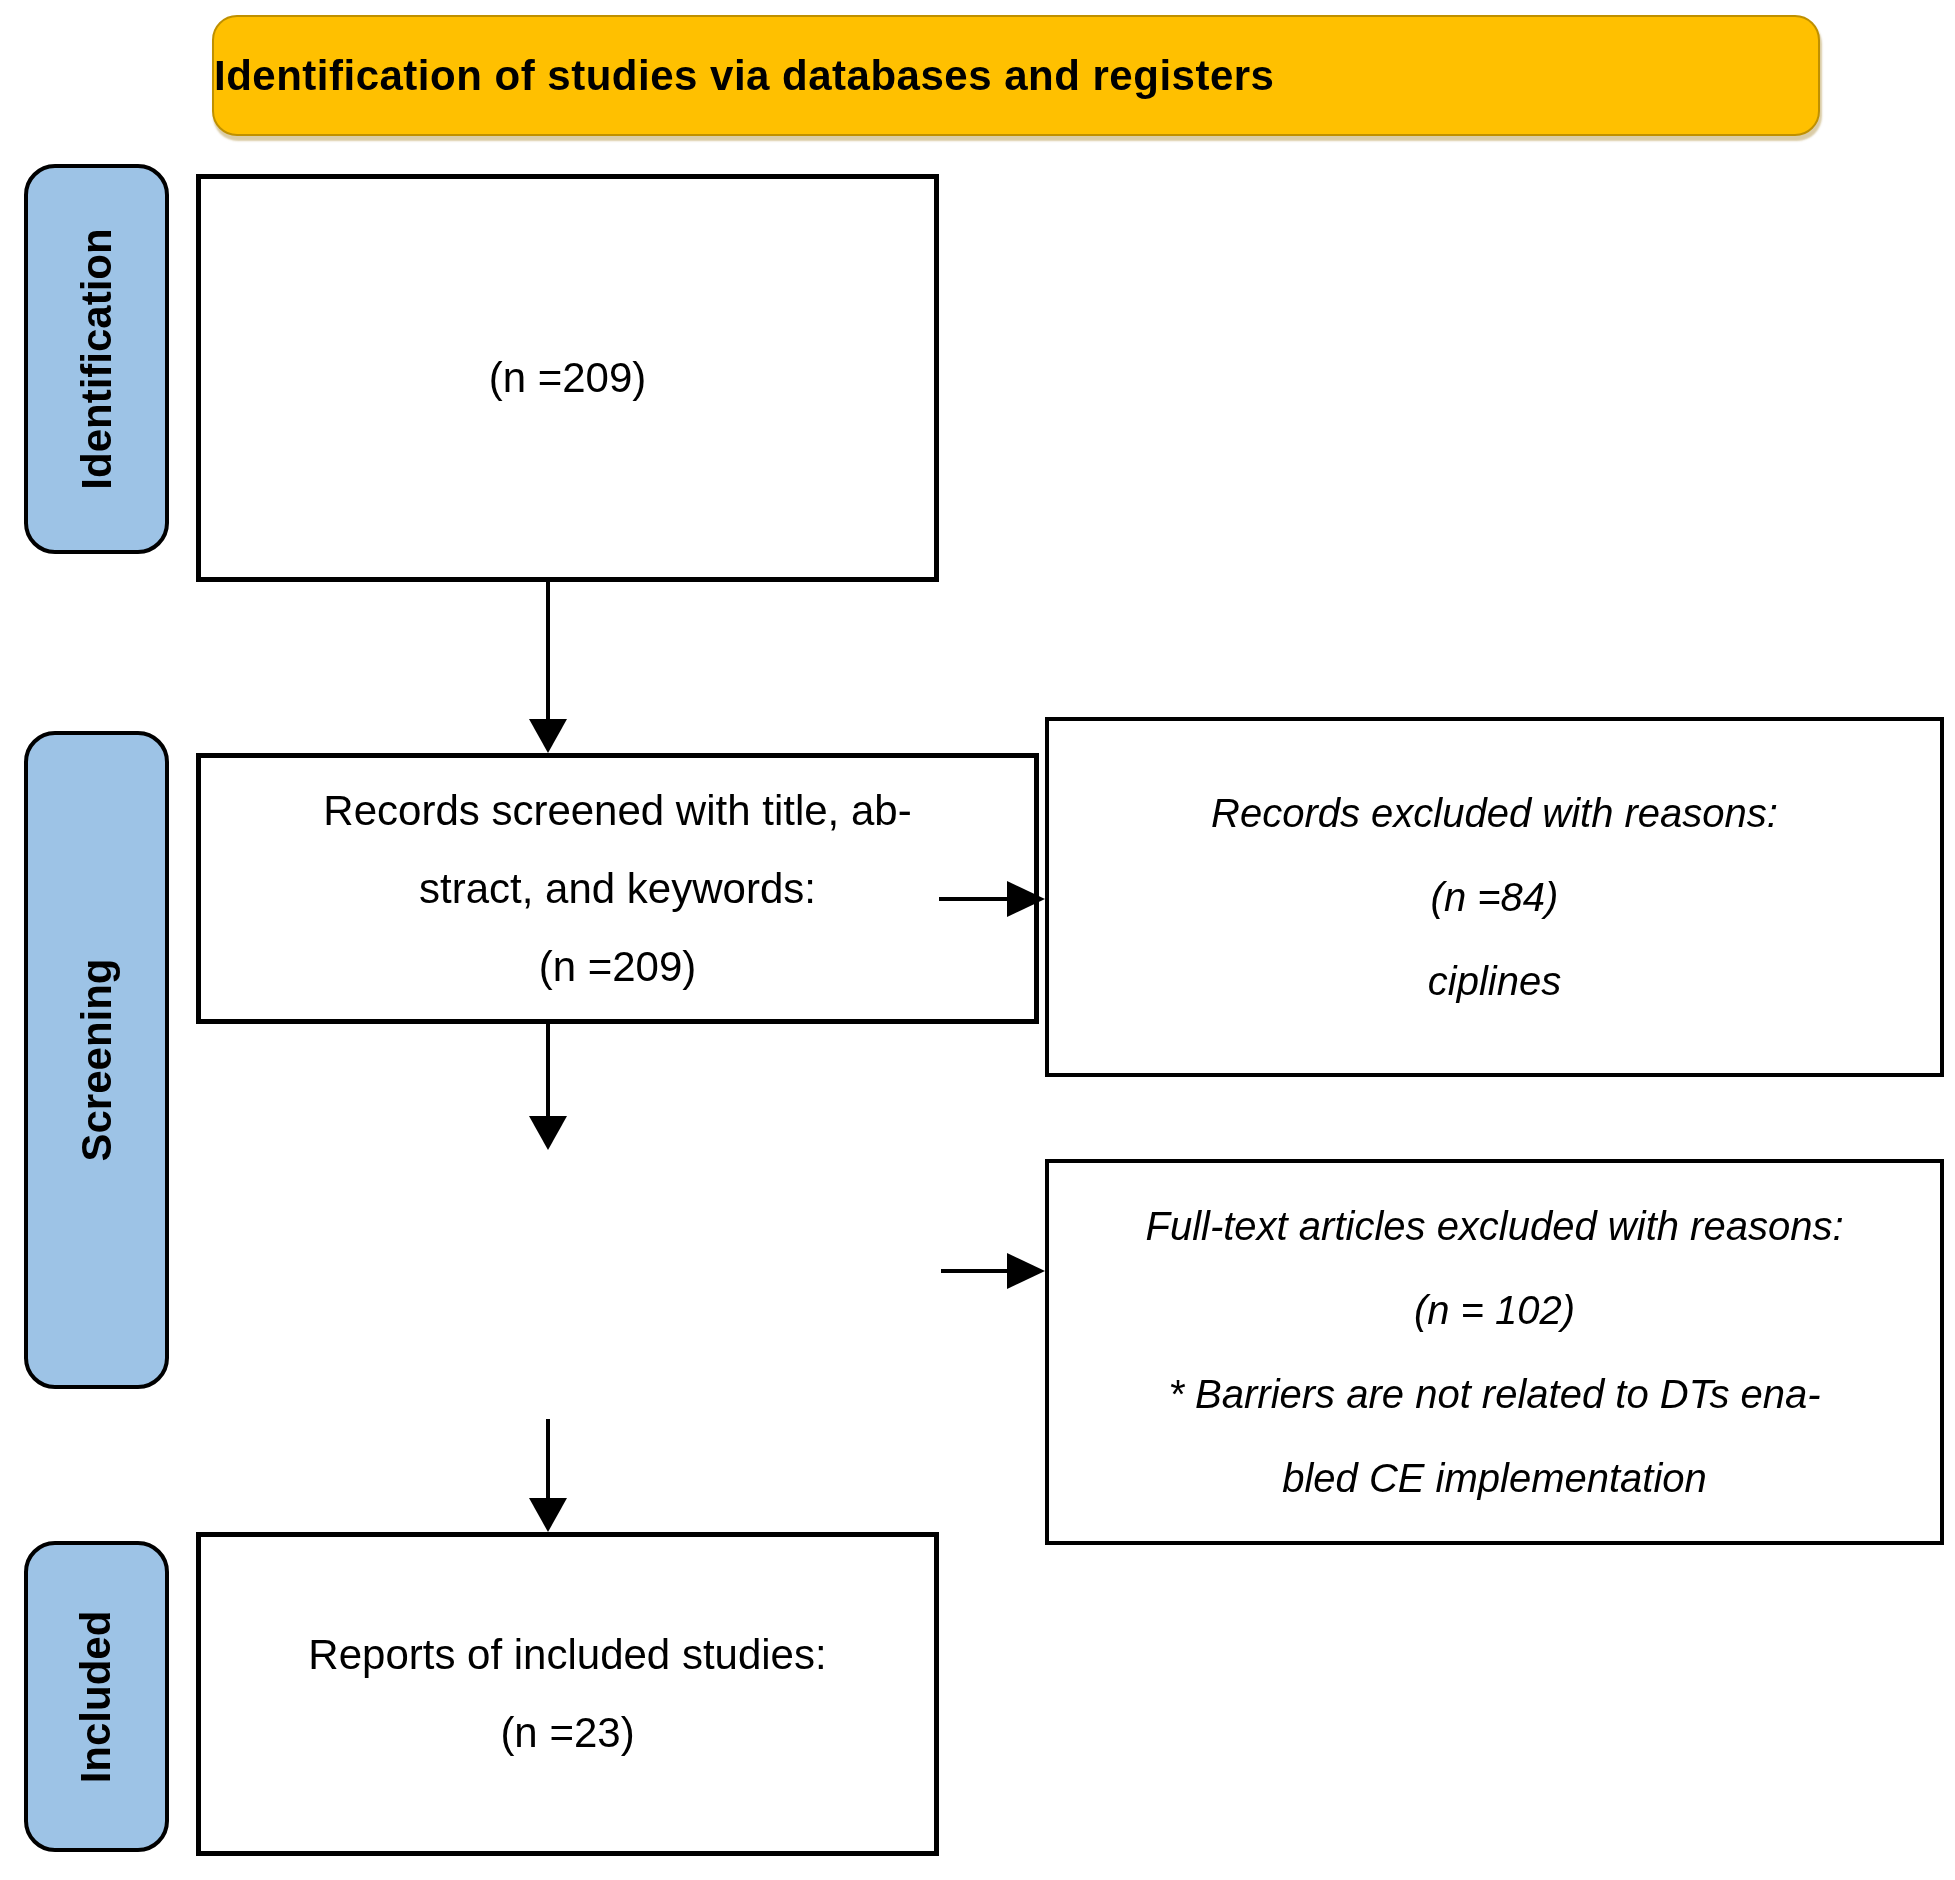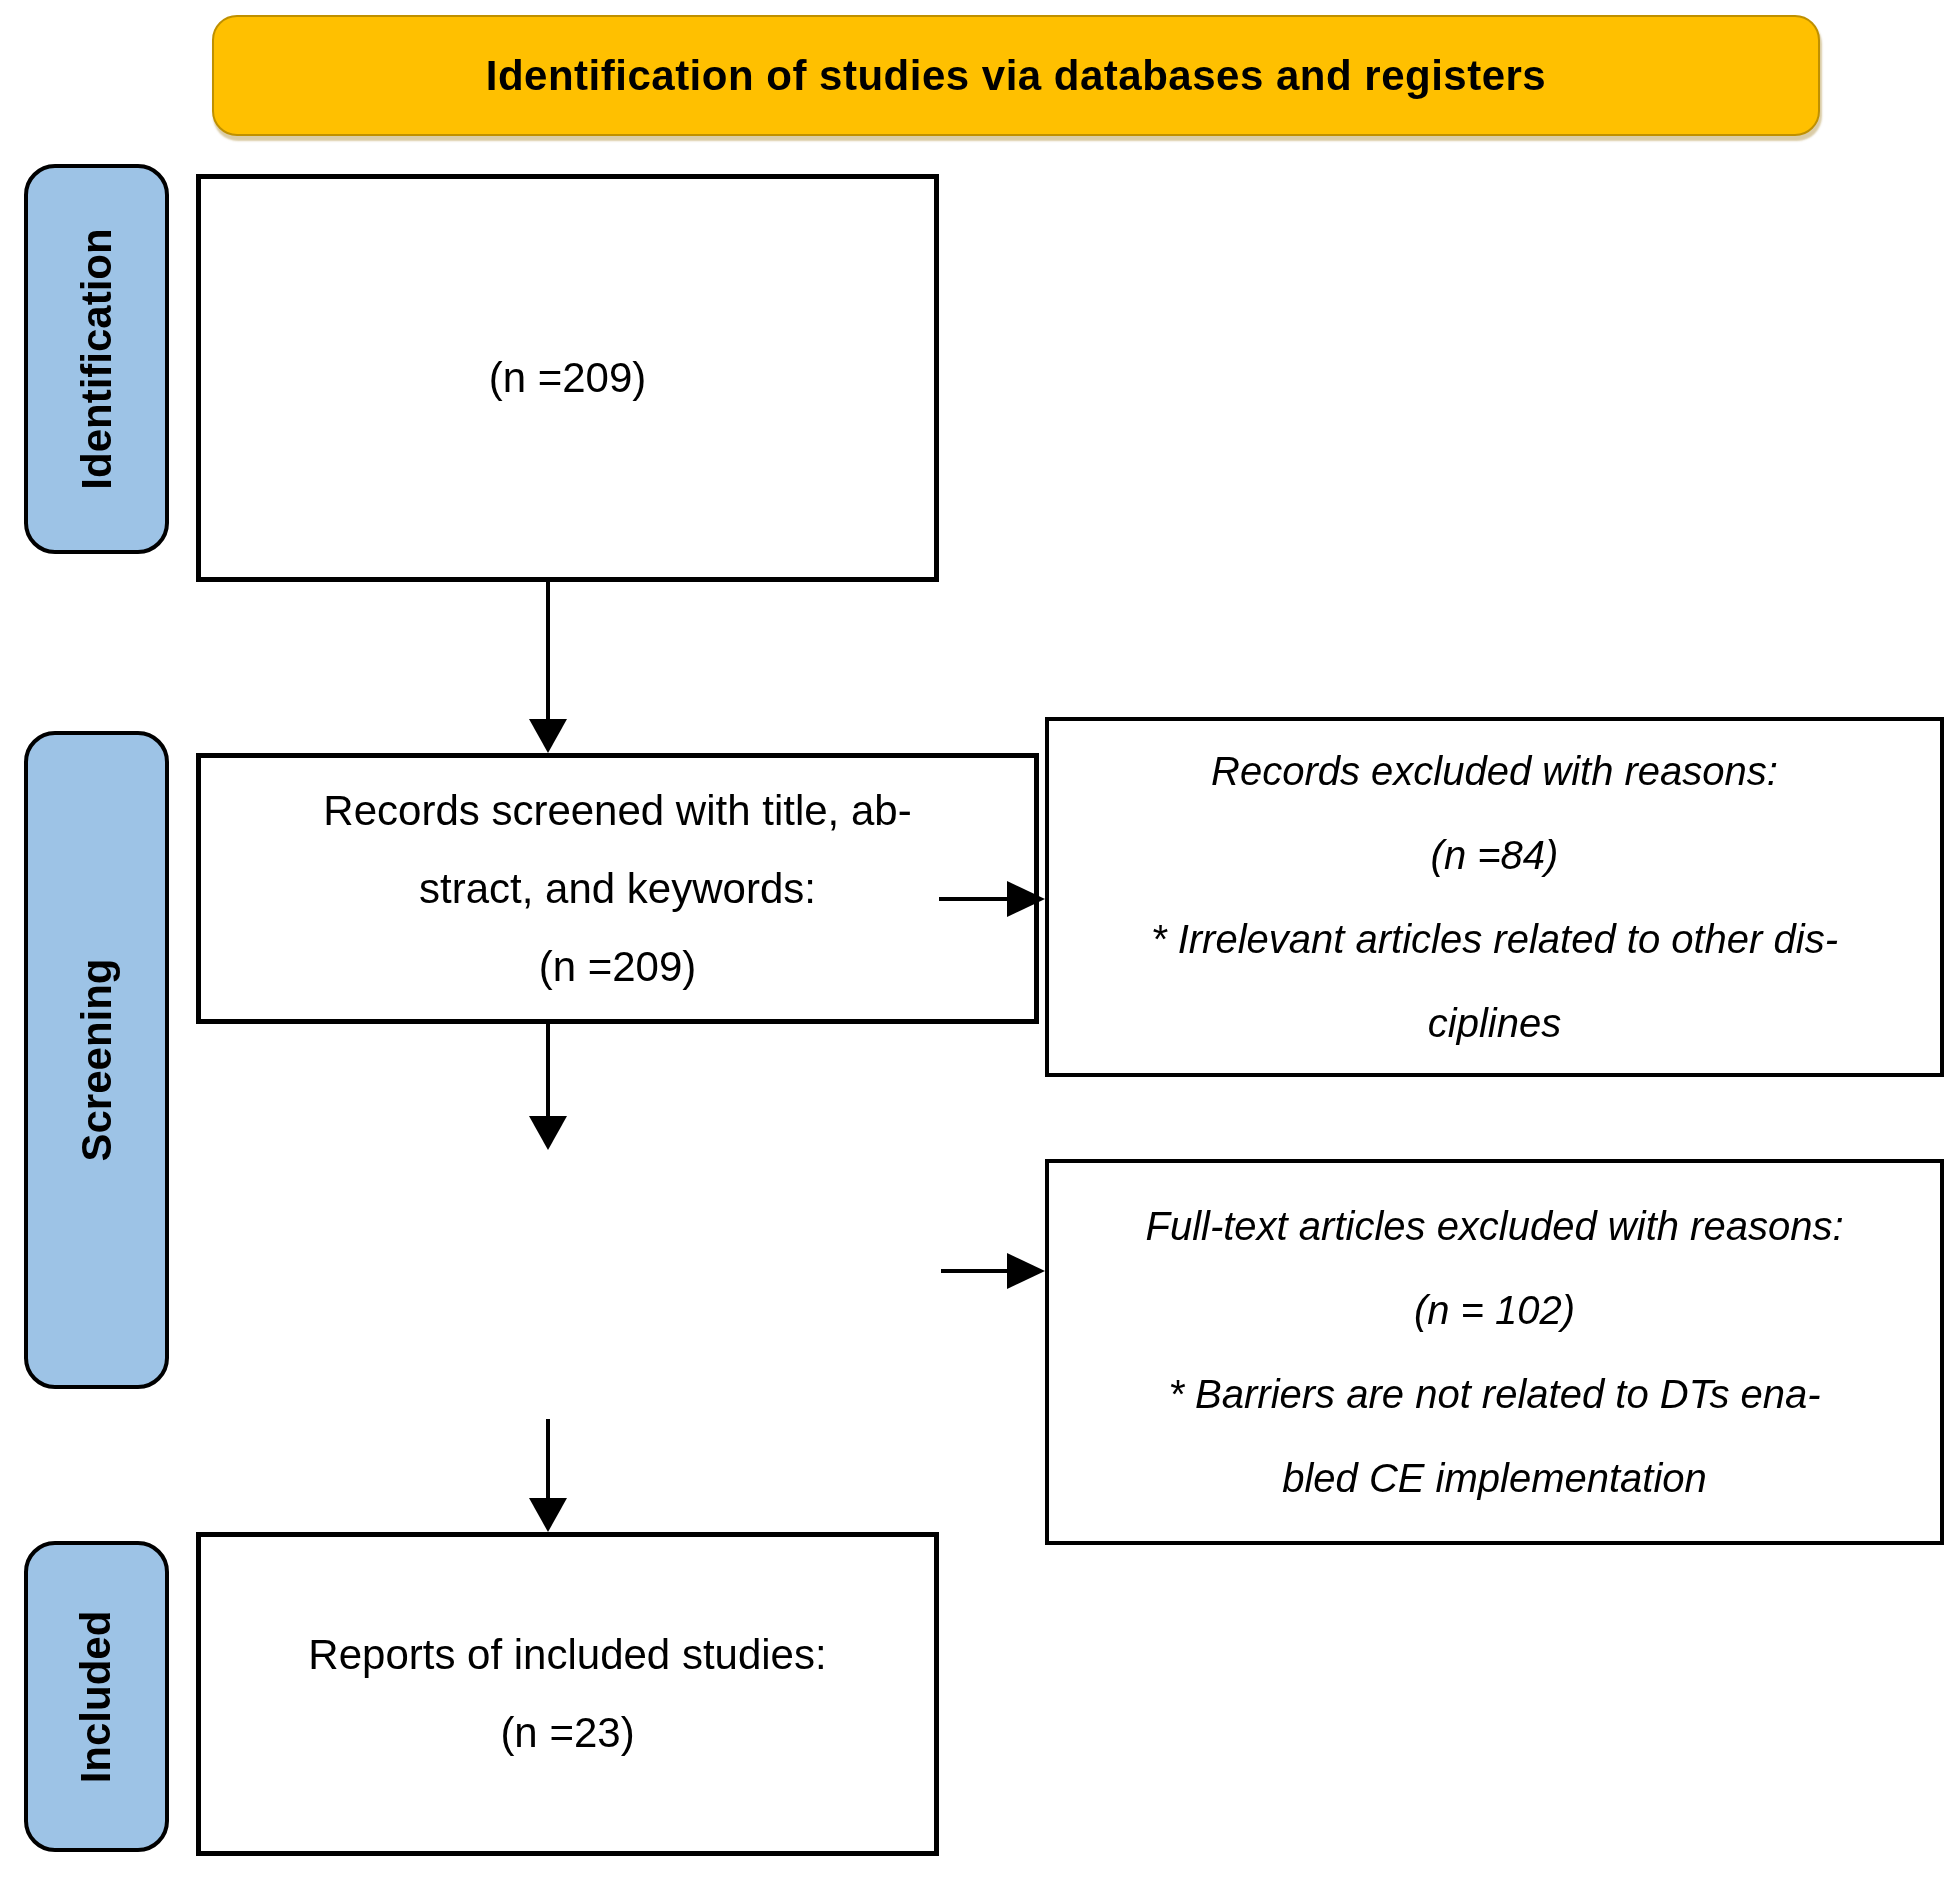--- a/index.html
+++ b/index.html
@@ -21,21 +21,21 @@
 
   
   .banner{
     position:absolute;
     left:212px; top:15.3px;
     width:1604px; height:117px;
     background:var(--banner-fill);
     border:2.9px solid var(--banner-border);
     border-radius:25px;
     box-shadow:1.9px 4.8px 1.9px rgba(150,110,0,0.35);
-    display:flex; align-items:center; justify-content:center;
+    display:flex; align-items:center; 
   }
   .banner span{
     font-size:42px; font-weight:bold; letter-spacing:0.5px;
   }
 
   
   .stage{
     position:absolute;
     left:24px; width:145px;
     background:var(--stage-fill);
@@ -160,21 +160,20 @@
 
 
   <div class="fbox box-included">
     <p>Reports of included studies:</p>
     <p>(n =23)</p>
   </div>
 
   <div class="rbox rbox-excluded">
     <p>Records excluded with reasons:</p>
     <p>(n =84)</p>
-    <p>* Irrelevant articles related to other dis-</p>
     <p>ciplines</p>
   </div>
 
   <div class="rbox rbox-ftexcluded">
     <p>Full-text articles excluded with reasons:</p>
     <p>(n = 102)</p>
     <p>* Barriers are not related to DTs ena-</p>
     <p>bled CE implementation</p>
   </div>
 

